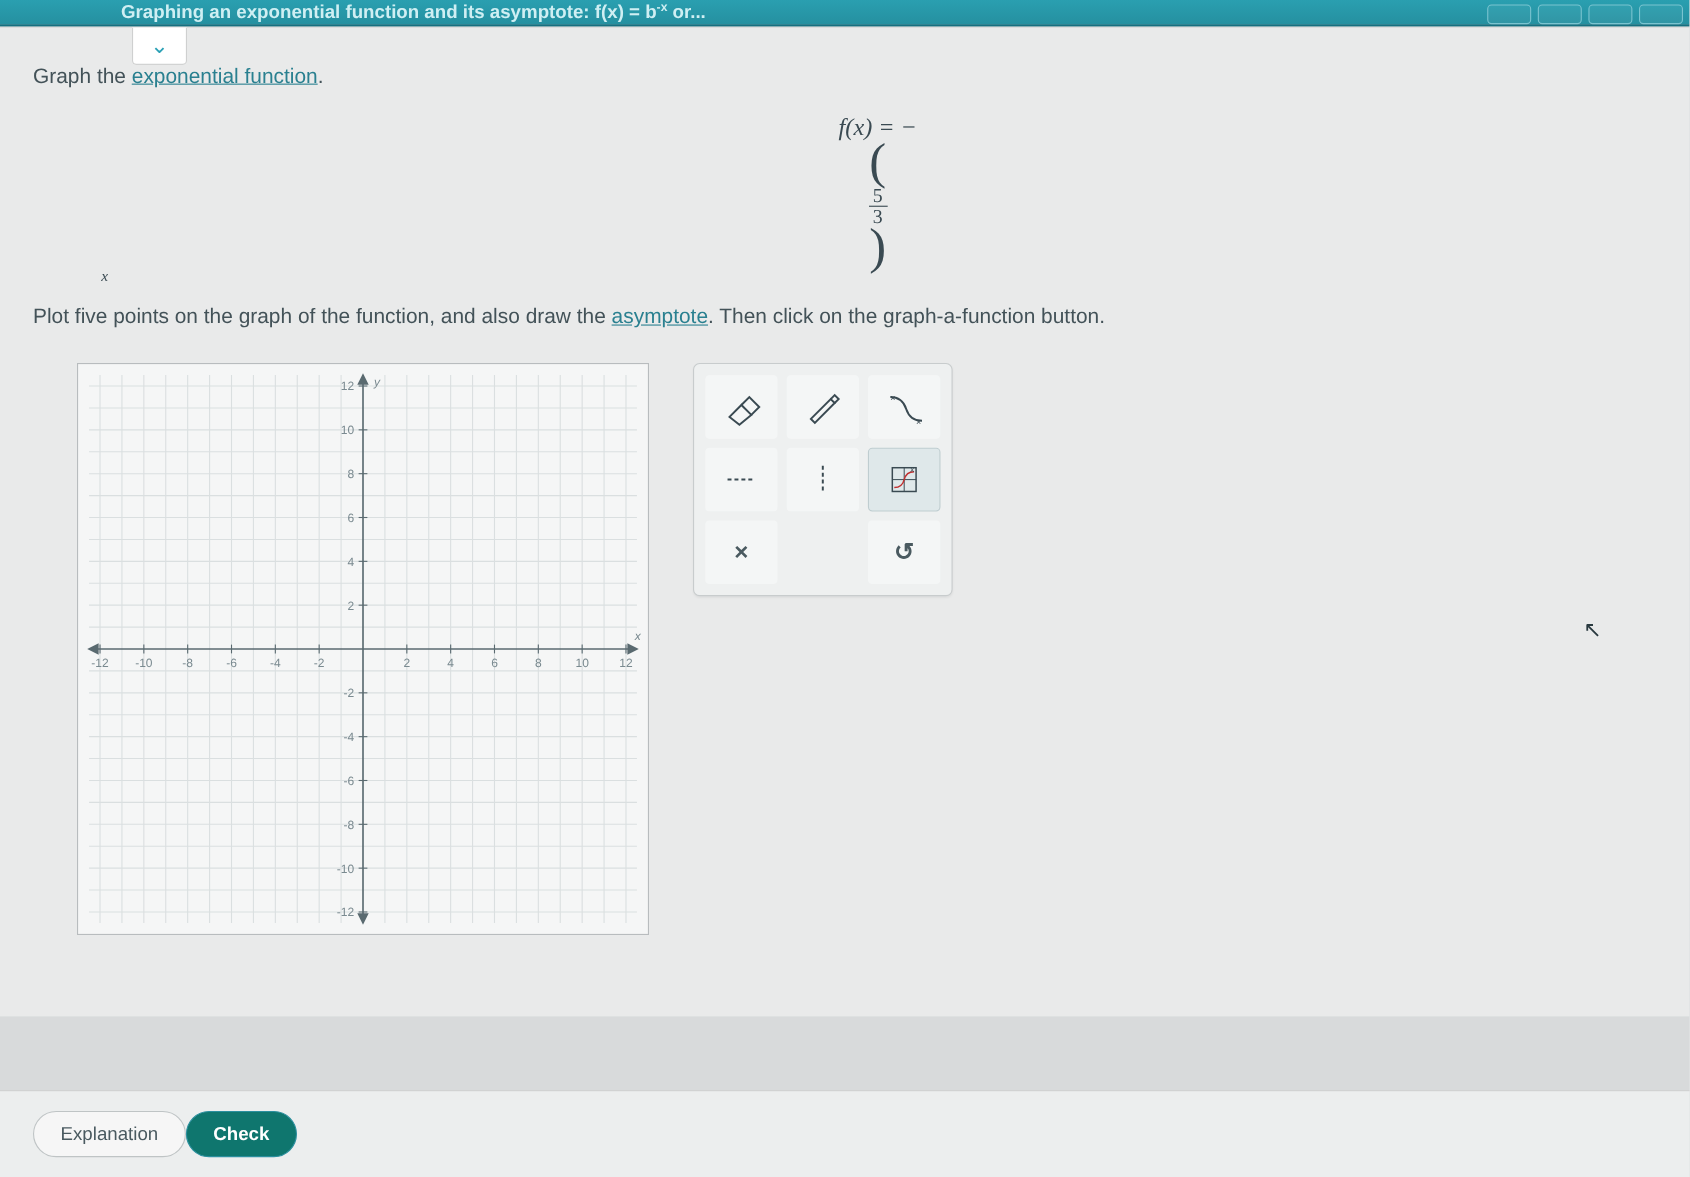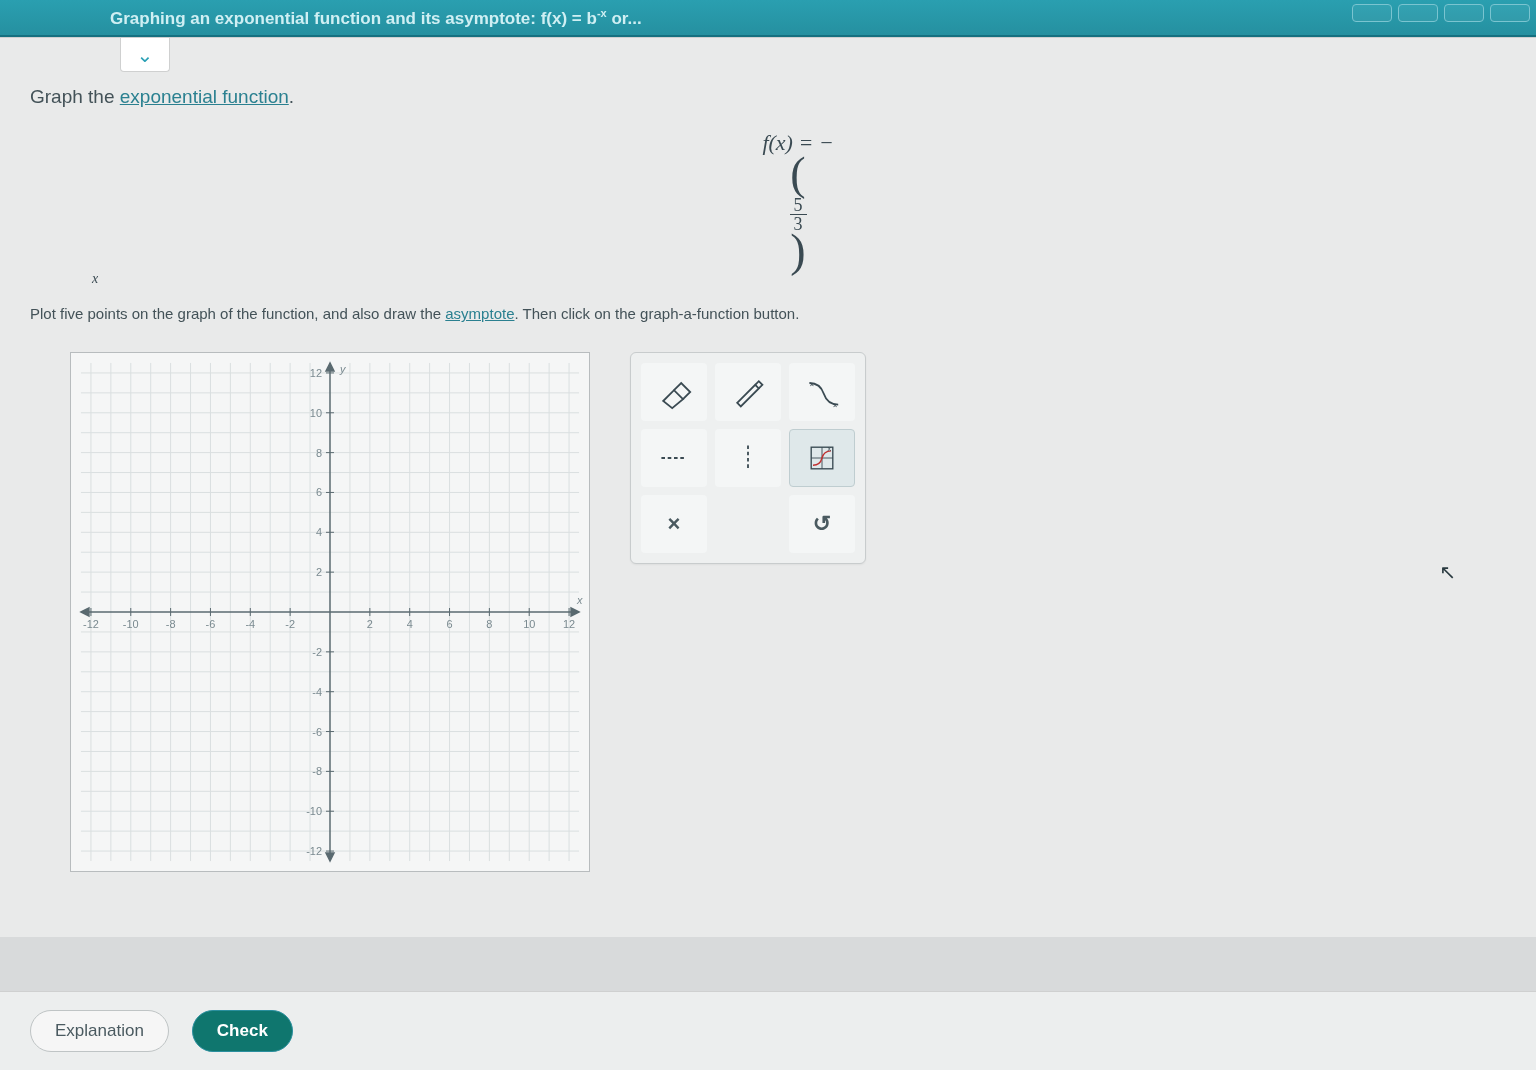--- a/index.html
+++ b/index.html
@@ -6,21 +6,21 @@
   body {
     font-family: Arial, Helvetica, sans-serif;
     background: #d8dadb;
     width: 1536px;
     height: 1070px;
     overflow: hidden;
     color: #3a4a52;
   }
   .header-bar {
     background: linear-gradient(#2a9fb0, #2590a0);
-    height: 37px;
+    height: 24px;
     display: flex;
     align-items: center;
     padding-left: 110px;
     color: #cfeff3;
     font-size: 17px;
     font-weight: 600;
     border-bottom: 2px solid #157080;
     position: relative;
   }
   .header-bar sup { font-size: 11px; vertical-align: super; }
@@ -47,21 +47,20 @@
     align-items: center; justify-content: center;
     width: 50px; height: 34px;
     background: #fff;
     border: 1px solid #cfd0d0;
     border-top: none;
     margin-left: 90px;
     border-radius: 0 0 4px 4px;
   }
   .chev { color: #2aa0b5; font-size: 20px; }
   .prompt-line {
-    margin-top: 14px;
     font-size: 19px;
     color: #435258;
   }
   .kw-link { color: #2a8090; text-decoration: underline; }
   .formula {
     margin: 22px 0 18px 60px;
     font-size: 22px;
     font-style: italic;
     font-family: "Times New Roman", serif;
     color: #3a4a52;
@@ -69,21 +68,21 @@
   }
   .frac {
     display: inline-flex; flex-direction: column; align-items: center;
     font-size: 18px; font-style: normal; line-height: 1;
   }
   .frac .top { border-bottom: 1.5px solid #3a4a52; padding: 0 4px; }
   .frac .bot { padding: 0 4px; }
   .paren { font-size: 46px; font-style: normal; line-height: 0.7; position: relative; top: -2px;}
   .expo { font-size: 14px; align-self: flex-start; margin-top: -2px; margin-left: 2px;}
   .instr {
-    font-size: 15px; color: #435258; margin-bottom: 30px;
+    font-size: 19px; color: #435258; margin-bottom: 30px;
   }
   .work-area {
     display: flex; gap: 40px; align-items: flex-start;
     margin-left: 40px;
   }
   
   .graph-wrap {
     width: 520px; height: 520px;
     background: #f5f6f6;
     border: 1px solid #b8bcbe;
@@ -112,21 +111,21 @@
   }
   .tool.selected { background: #dfe8ea; border-color: #bfcdd0;}
   .tool svg { width: 36px; height: 36px; }
   .tool .txt-icon { font-size: 22px; color: #4a5a60; font-weight: 600;}
   .footer {
     position: absolute;
     bottom: 0; left: 0; right: 0;
     background: #eceeee;
     border-top: 1px solid #cfd0d0;
     padding: 18px 30px;
-    display: flex; gap: 23px; align-items: center;
+    display: flex; gap: 0; align-items: center;
   }
   .btn {
     padding: 10px 24px;
     border-radius: 22px;
     font-size: 17px;
     cursor: pointer;
     border: 1px solid #bfc4c5;
   }
   .btn-explanation { background: #f6f6f6; color: #4a5a60; }
   .btn-check { background: #0f766e; color: #fff; border-color: #2a8f9e; font-weight: 600; }

